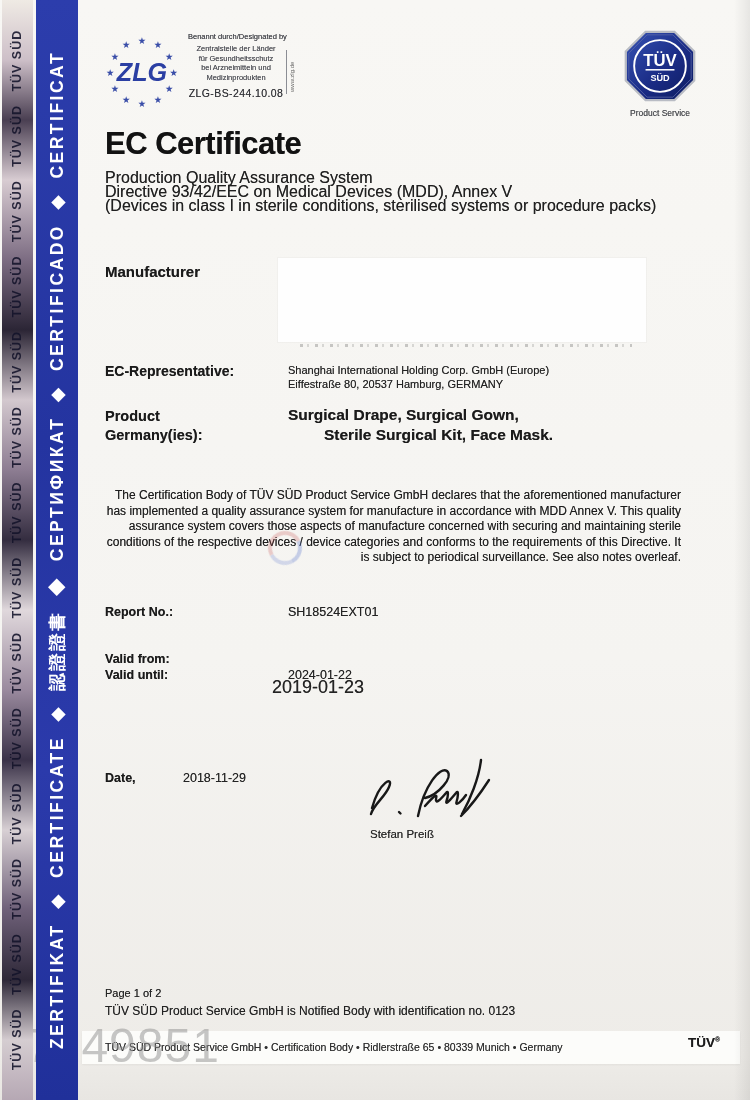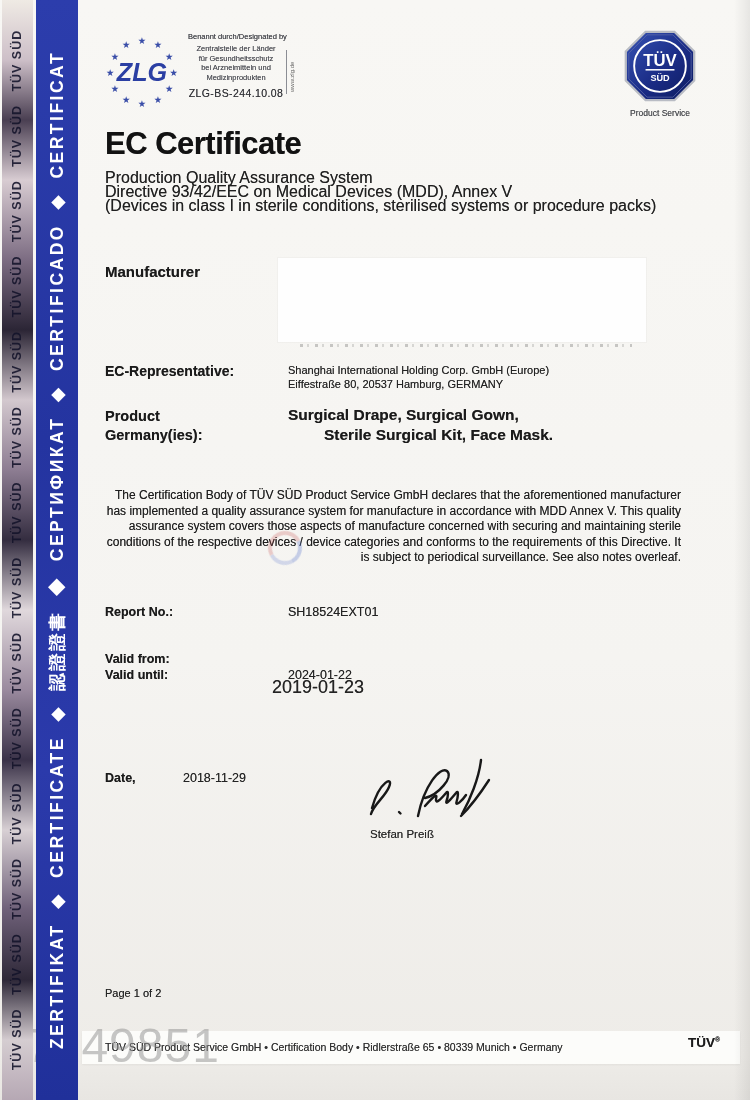--- a/index.html
+++ b/index.html
@@ -160,18 +160,19 @@
       <path d="M41 60 l1.5 1.5"></path>
       <path d="M60 64 C66 34 82 14 89 19 C96 25 80 43 67 46"></path>
       <path d="M67 54 C75 45 80 40 78 47 C77 53 83 47 88 41 C91 37 90 45 88.5 49 C87 54 93 47 98 41 C101 37 100 45 98.5 50 C97 55 104 49 108 43"></path>
       <path d="M123 8 C121 26 112 48 104 62"></path>
       <path d="M103 64 C110 57 120 45 131 28"></path>
     </g>
   </svg>
   <div class="abs sig-name doc">Stefan Preiß</div>
 
   <div class="abs pageno doc">Page 1 of 2</div>
+  <div class="abs notified doc">TÜV SÜD Product Service GmbH is Notified Body with identification no. 0123</div>
   <div class="abs foot-band"></div>
   <div class="abs address doc">TÜV SÜD Product Service GmbH • Certification Body • Ridlerstraße 65 • 80339 Munich • Germany</div>
   <div class="abs tuvmark doc"><span>TÜV</span><sup>®</sup></div>
   <div class="abs wm-num">7249851</div>
 
 </div>
 
 </body></html>

